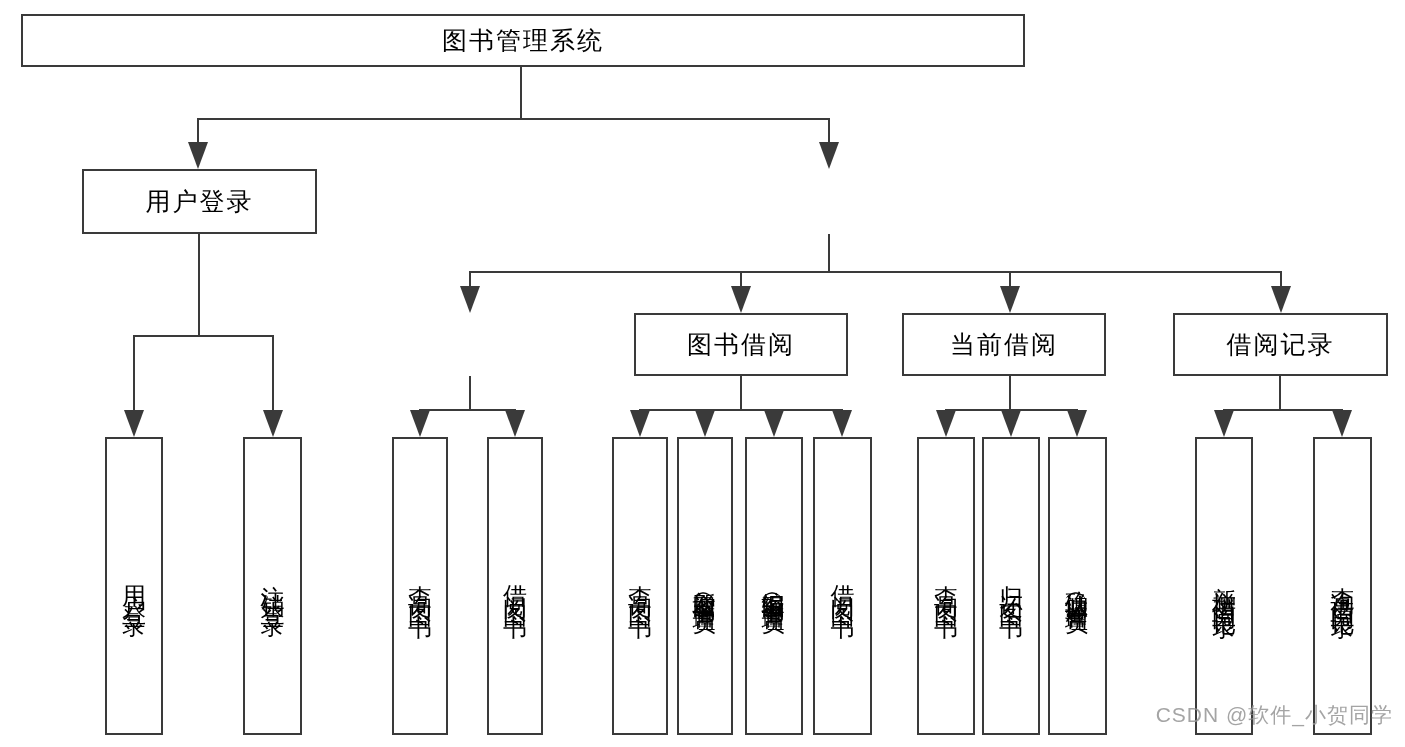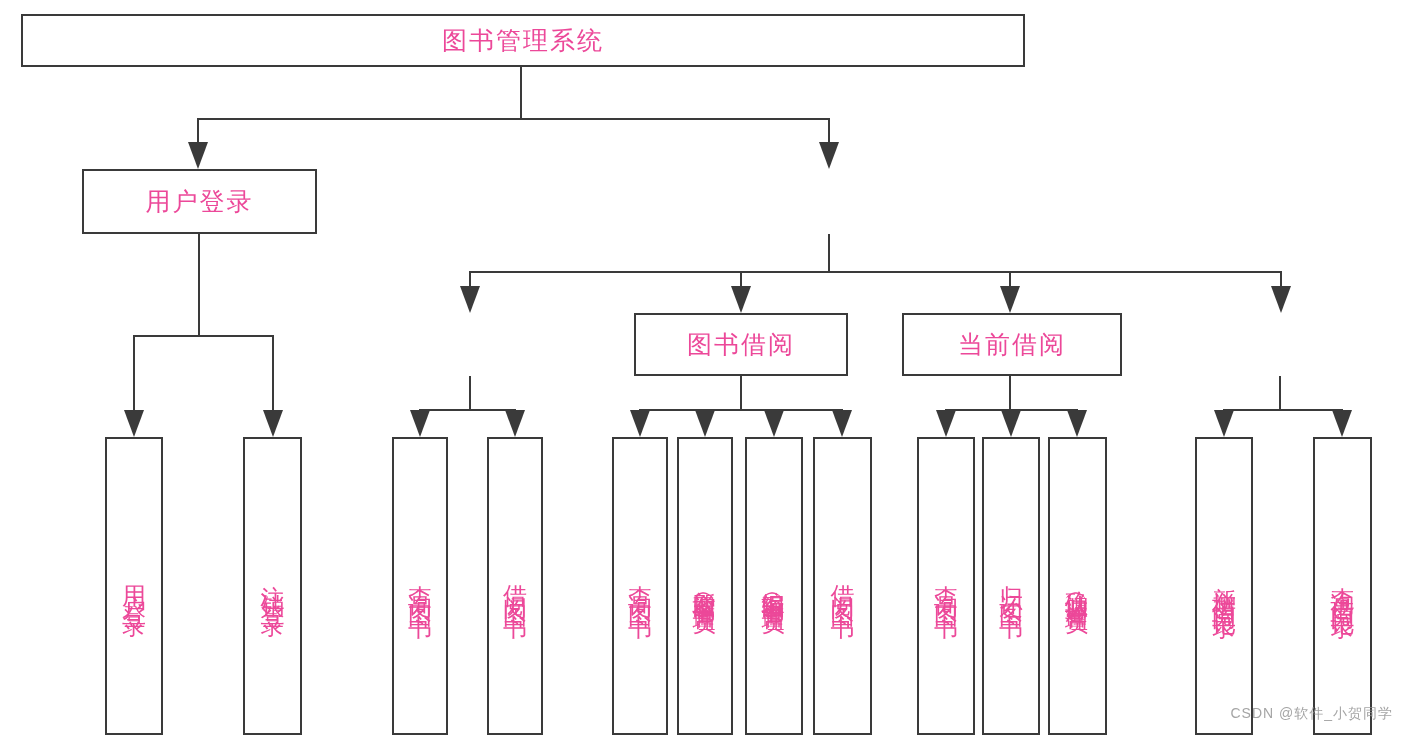--- a/index.html
+++ b/index.html
@@ -12,21 +12,21 @@
     overflow: hidden;
   }
   .node {
     position: absolute;
     box-sizing: border-box;
     border: 2.5px solid #3a3a3a;
     background: #ffffff;
     display: flex;
     align-items: center;
     justify-content: center;
-    color: #ec4899;
+    color: #000000;
   }
   .h-label {
     font-size: 25px;
     letter-spacing: 2px;
     white-space: nowrap;
   }
   .vtext {
     writing-mode: vertical-rl;
     text-orientation: mixed;
     font-size: 24px;
@@ -43,22 +43,22 @@
     position: absolute;
     width: 0;
     height: 0;
     border-left: 10px solid transparent;
     border-right: 10px solid transparent;
     border-top: 27px solid #3a3a3a;
   }
   .watermark {
     position: absolute;
     right: 12px;
-    bottom: 24px;
-    font-size: 14px;
+    bottom: 18px;
+    font-size: 21px;
     color: rgba(148, 148, 148, 0.85);
     letter-spacing: 1px;
     z-index: 10;
     white-space: nowrap;
   }
 </style>
 </head>
 <body>
 
 <div class="canvas">
@@ -70,24 +70,27 @@
   <div class="node" style="left:82px; top:169px; width:235px; height:65px;">
     <span class="h-label">用户登录</span>
   </div>
 
 
 
   <div class="node" style="left:634px; top:313px; width:214px; height:63px;">
     <span class="h-label">图书借阅</span>
   </div>
 
-  <div class="node" style="left:902px; top:313px; width:220px; height:63px;">
+  <div class="node" style="left:902px; top:313px; width:204px; height:63px;">
     <span class="h-label">当前借阅</span>
   </div>
 
+  <div class="node" style="left:1173px; top:313px; width:215px; height:63px;">
+    <span class="h-label">借阅记录</span>
+  </div>
 
   <div class="node" style="left:105px; top:437px; width:58px; height:298px;">
     <span class="vtext">用户登录</span>
   </div>
 
   <div class="node" style="left:243px; top:437px; width:59px; height:298px;">
     <span class="vtext">注销登录</span>
   </div>
 
   <div class="node" style="left:392px; top:437px; width:56px; height:298px;">

